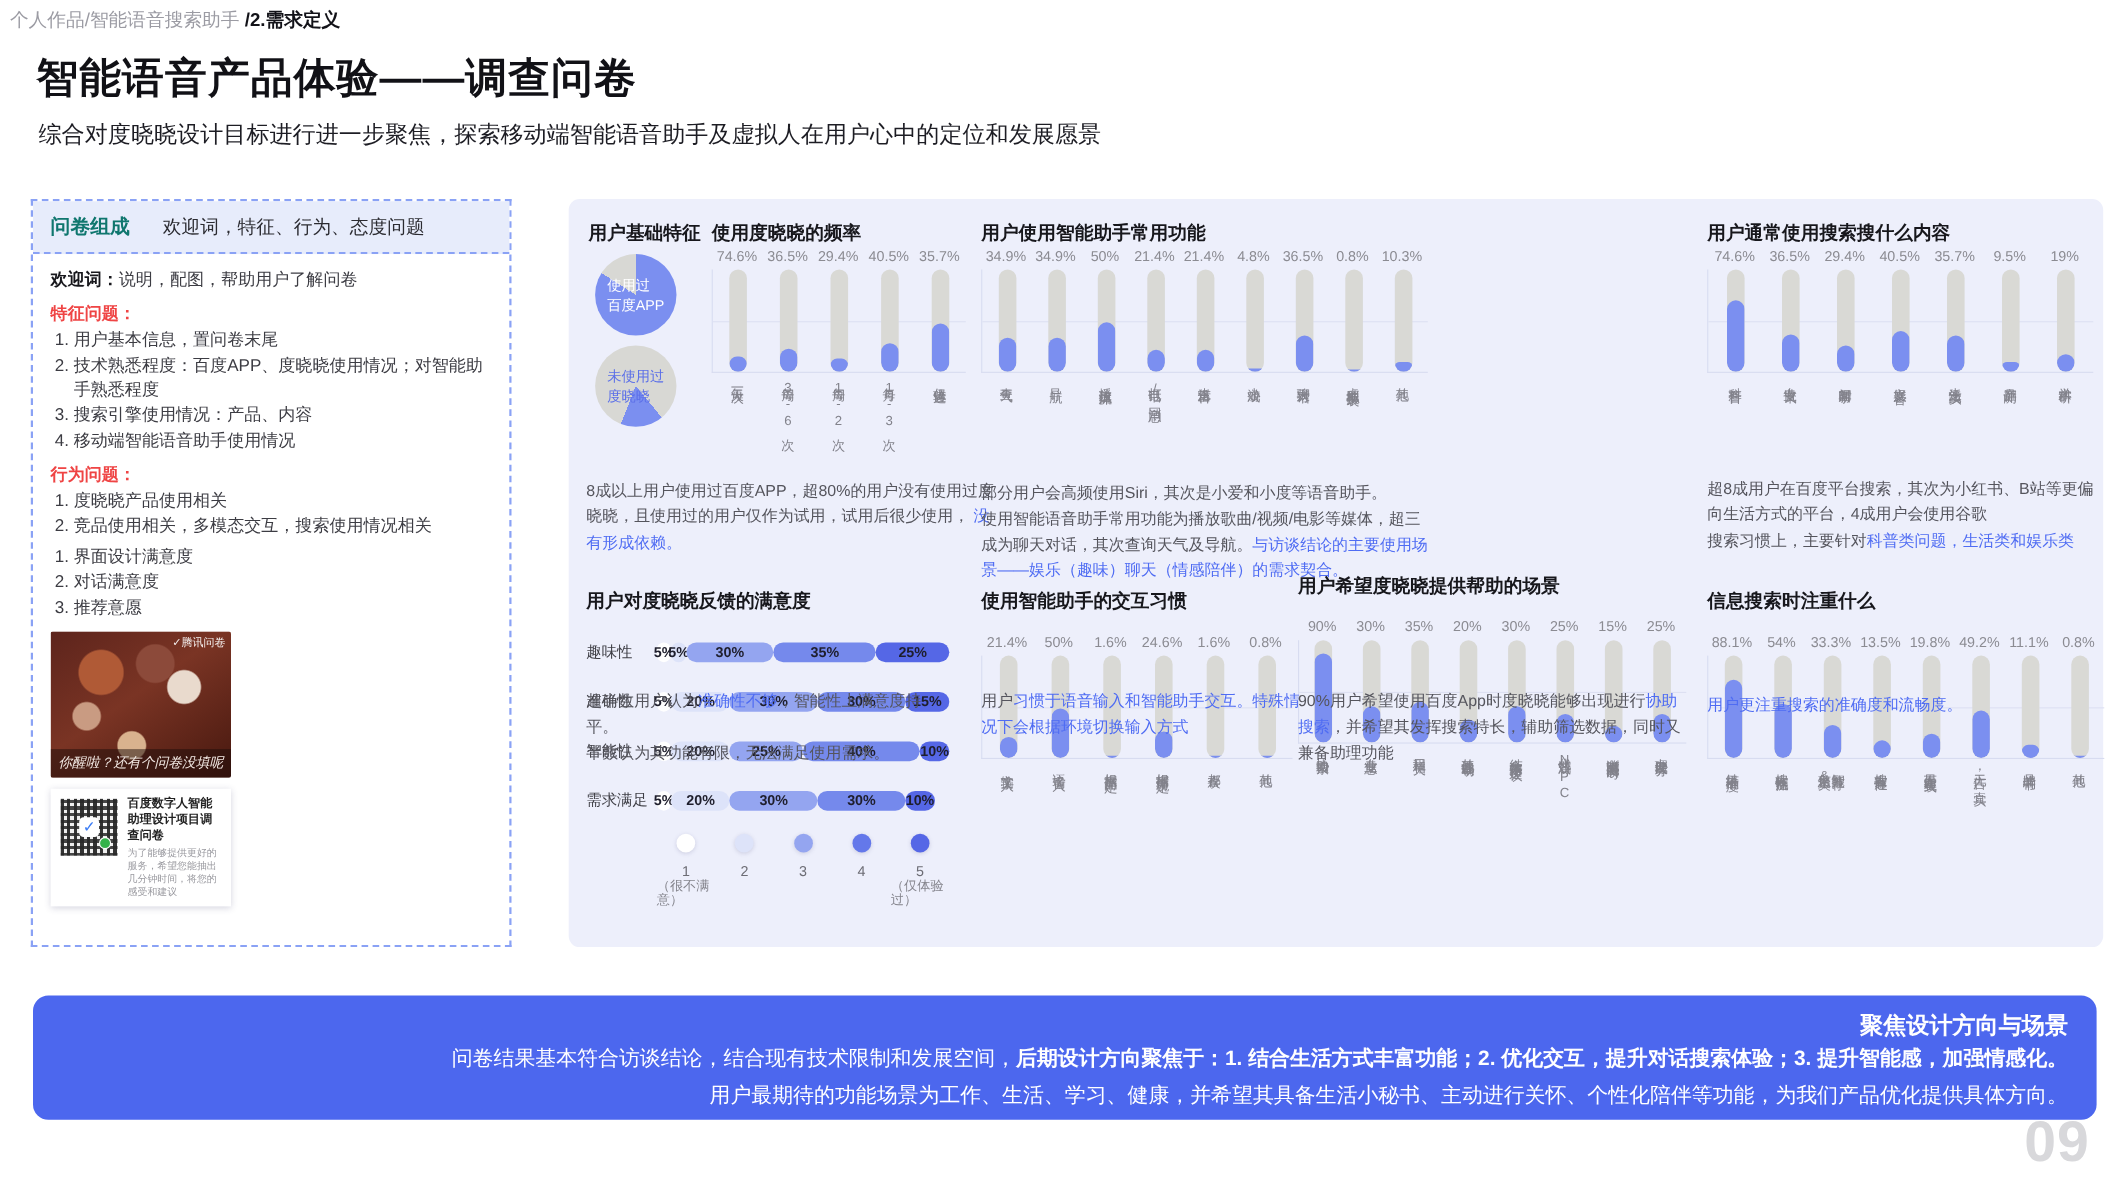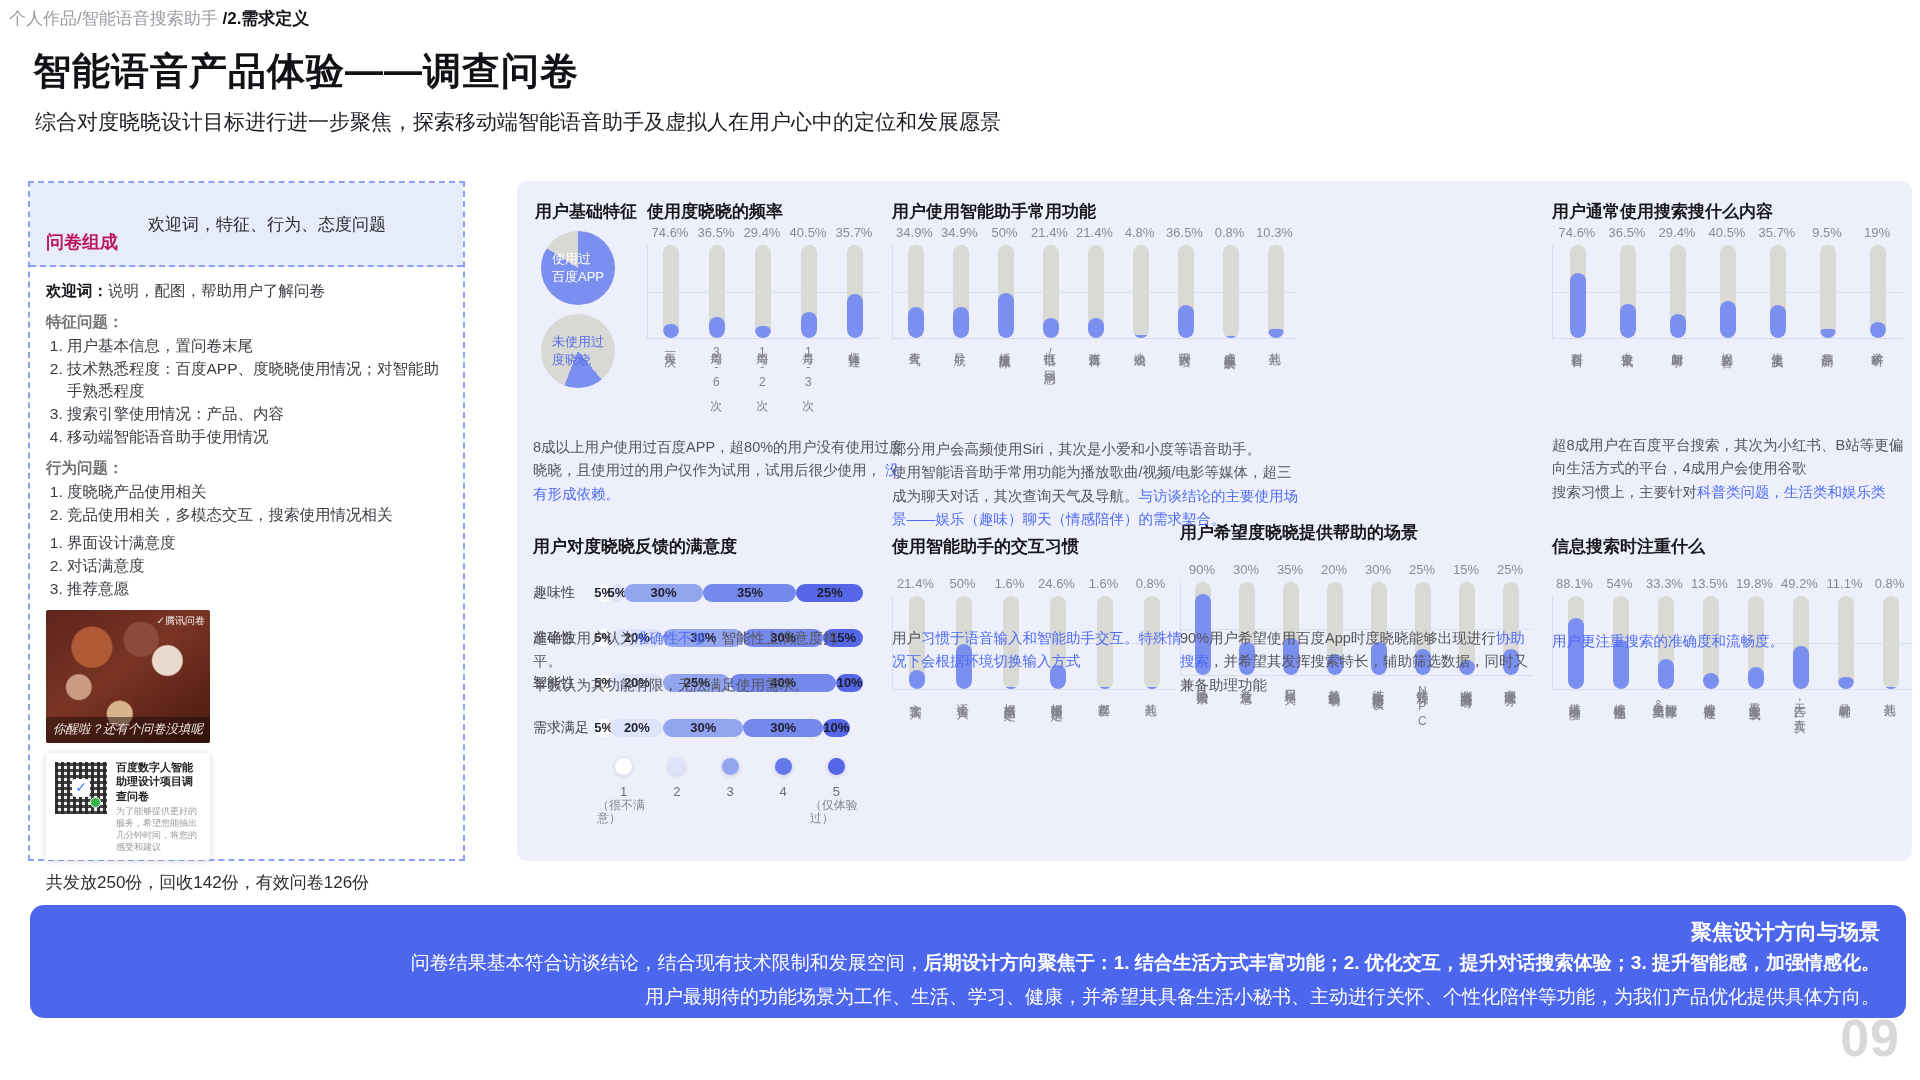--- a/index.html
+++ b/index.html
@@ -7,25 +7,25 @@
     font-family:"Liberation Sans","DejaVu Sans",sans-serif;color:#1c1c22;}
   
   .breadcrumb{position:absolute;left:9px;top:7px;font-size:17px;}
   .breadcrumb .path{color:#9b9ba3;}
   .breadcrumb .current{color:#121218;font-weight:700;}
   .page-title{position:absolute;left:33px;top:46px;font-size:38px;font-weight:800;letter-spacing:1px;color:#111116;}
   .page-subtitle{position:absolute;left:35px;top:108px;font-size:21px;color:#1d1d24;}
   
   .lp{position:absolute;left:28px;top:181px;width:437px;height:680px;border:2px dashed #8aa2f5;background:#fff;box-sizing:border-box;}
   .lp-header{display:flex;align-items:center;gap:30px;background:#e7ecfb;border-bottom:2px dashed #8aa2f5;padding:11px 16px;}
-  .lp-header .lp-tag{color:#be185d;font-weight:800;font-size:18px;margin-top:36px;}
+  .lp-header .lp-tag{color:#0f766e;font-weight:800;font-size:18px;}
   .lp-header .lp-desc{color:#2b2b31;font-size:17px;}
   .lp-body{padding:13px 16px 0 16px;font-size:15.5px;color:#3c3c43;line-height:1.42;}
   .lp-welcome b{color:#17171c;}
-  .lp-body h4{font-size:15.5px;color:#737373;margin:9px 0 2px 0;}
+  .lp-body h4{font-size:15.5px;color:#ef4444;margin:9px 0 2px 0;}
   .lp-body ol{margin:2px 0 6px 0;padding-left:21px;}
   .lp-body ol li{margin:1px 0;}
   
   .photo{margin-top:10px;width:164px;height:133px;position:relative;border-radius:2px;overflow:hidden;
     background:
       radial-gradient(circle at 20% 58%, #c99b82 0 8%, transparent 9%),
       radial-gradient(circle at 45% 78%, #d9b28e 0 9%, transparent 10%),
       radial-gradient(circle at 74% 38%, #e9dacd 0 10%, transparent 11%),
       radial-gradient(circle at 28% 28%, #b05a36 0 13%, transparent 14%),
       radial-gradient(circle at 58% 22%, #8c4a3a 0 12%, transparent 13%),
@@ -154,21 +154,20 @@
       <div class="qr-card">
         <div class="qr">
           <span class="qr-check">✓</span>
           <span class="qr-dot"></span>
         </div>
         <div class="qr-text">
           <span class="qr-title">百度数字人智能助理设计项目调查问卷</span>
           <span class="qr-desc">为了能够提供更好的服务，希望您能抽出几分钟时间，将您的感受和建议</span>
         </div>
       </div>
-      <div class="lp-stats">共发放250份，回收142份，有效问卷126份</div>
     </div>
   </div>
 
   <div class="rp">
     <div id="chartA" class="block chart">
         <div class="ct">用户基础特征</div>
         <div class="pie-wrap">
           <div class="pie" style="background: conic-gradient(rgb(123, 143, 240) 0%, rgb(123, 143, 240) 84%, rgb(216, 216, 212) 84%, rgb(216, 216, 212) 100%);"></div>
           <div class="pie-label" style="color: rgb(255, 255, 255);">使用过
 百度APP</div>

